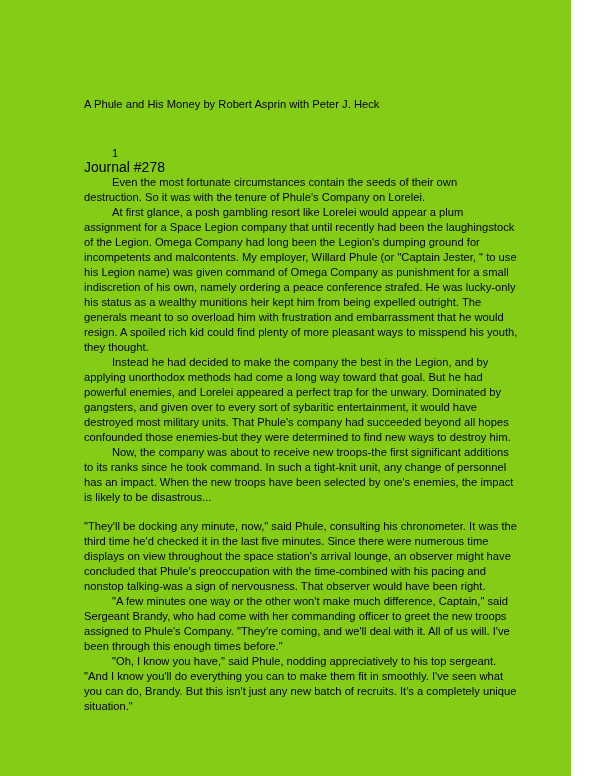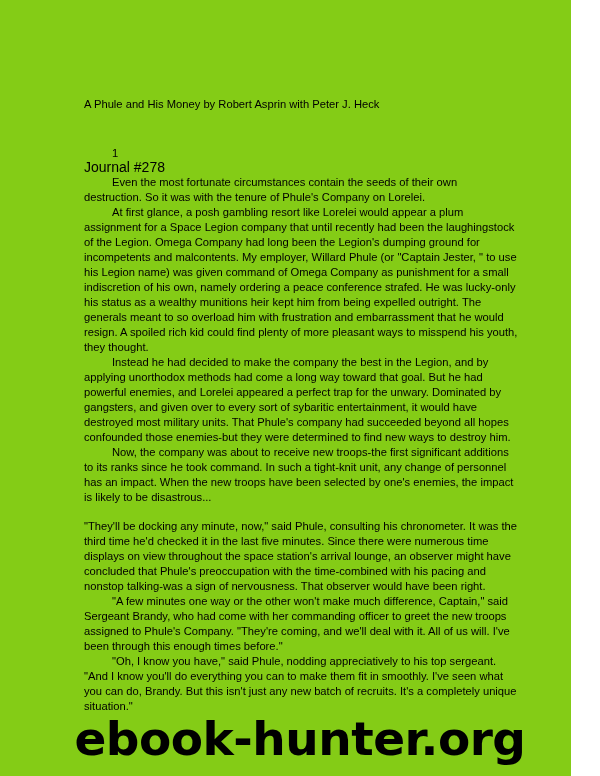--- a/index.html
+++ b/index.html
@@ -97,15 +97,14 @@
     <p class="body-para">Now, the company was about to receive new troops-the first significant additions to its ranks since he took command. In such a tight-knit unit, any change of personnel has an impact. When the new troops have been selected by one's enemies, the impact is likely to be disastrous...</p>
 
     <div class="gap"></div>
 
     <p class="body-para noindent">"They'll be docking any minute, now," said Phule, consulting his chronometer. It was the third time he'd checked it in the last five minutes. Since there were numerous time displays on view throughout the space station's arrival lounge, an observer might have concluded that Phule's preoccupation with the time-combined with his pacing and nonstop talking-was a sign of nervousness. That observer would have been right.</p>
     <p class="body-para">"A few minutes one way or the other won't make much difference, Captain," said Sergeant Brandy, who had come with her commanding officer to greet the new troops assigned to Phule's Company. "They're coming, and we'll deal with it. All of us will. I've been through this enough times before."</p>
     <p class="body-para">"Oh, I know you have," said Phule, nodding appreciatively to his top sergeant. "And I know you'll do everything you can to make them fit in smoothly. I've seen what you can do, Brandy. But this isn't just any new batch of recruits. It's a completely unique situation."</p>
 
   </div>
 
-  <div class="footer-brand">ebook-hunter.org</div>
 
 </div>
 
 </body></html>

